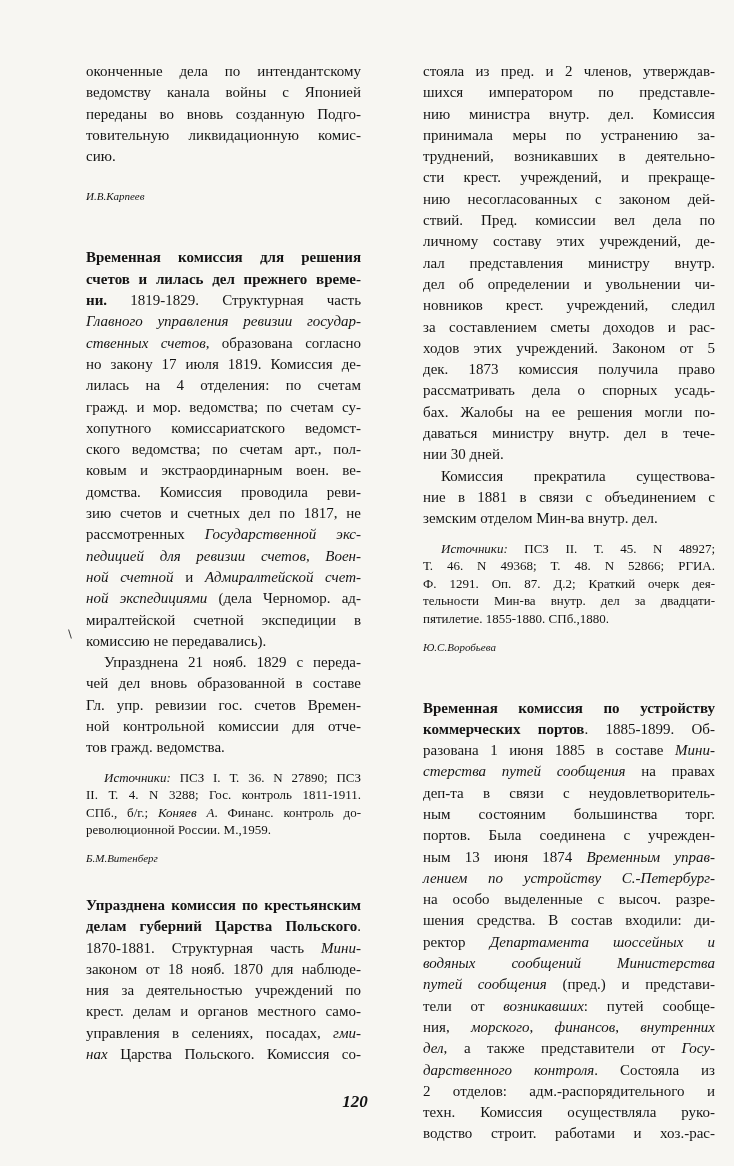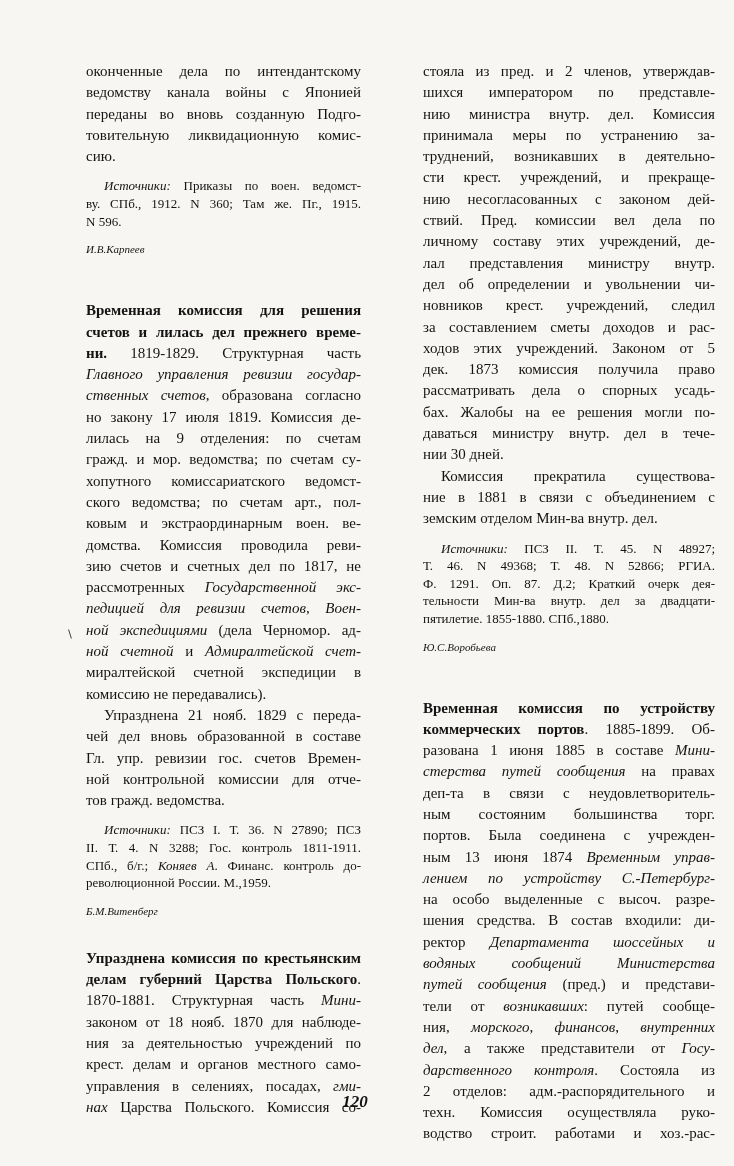--- a/index.html
+++ b/index.html
@@ -33,47 +33,42 @@
 <div class="col col-left">
 
   <div>
     <span class="ln">оконченные дела по интендантскому</span>
     <span class="ln">ведомству канала войны с Японией</span>
     <span class="ln">переданы во вновь созданную Подго-</span>
     <span class="ln">товительную ликвидационную комис-</span>
     <span class="ln last">сию.</span>
   </div>
   <div class="gap-s"></div>
-  <div class="src">
-    <span class="ln ind"><span class="i">Источники:</span> <span>Приказы по воен. ведомст-</span></span>
-    <span class="ln">ву. СПб., 1912. N 360; Там же. Пг., 1915.</span>
-    <span class="ln last">N 596.</span>
-  </div>
   <div class="gap-s"></div>
   <span class="sig">И.В.Карпеев</span>
   <div class="gap-l"></div>
 
   <div>
     <span class="ln b">Временная комиссия для решения</span>
     <span class="ln b">счетов и лилась дел прежнего време-</span>
     <span class="ln"><span class="b">ни.</span> <span>1819-1829. Структурная часть</span></span>
     <span class="ln i">Главного управления ревизии государ-</span>
     <span class="ln"><span class="i">ственных счетов</span><span>, образована согласно</span></span>
     <span class="ln">но закону 17 июля 1819. Комиссия де-</span>
-    <span class="ln">лилась на 9 отделения: по счетам</span>
+    <span class="ln">лилась на 4 отделения: по счетам</span>
     <span class="ln">гражд. и мор. ведомства; по счетам су-</span>
     <span class="ln">хопутного комиссариатского ведомст-</span>
     <span class="ln">ского ведомства; по счетам арт., пол-</span>
     <span class="ln">ковым и экстраординарным воен. ве-</span>
     <span class="ln">домства. Комиссия проводила реви-</span>
     <span class="ln">зию счетов и счетных дел по 1817, не</span>
     <span class="ln"><span>рассмотренных </span><span class="i">Государственной экс-</span></span>
     <span class="ln i">педицией для ревизии счетов, Воен-</span>
+    <span class="ln"><span class="i">ной счетной</span><span> и </span><span class="i">Адмиралтейской счет-</span></span>
     <span class="ln"><span class="i">ной экспедициями</span><span> (дела Черномор. ад-</span></span>
-    <span class="ln"><span class="i">ной счетной</span><span> и </span><span class="i">Адмиралтейской счет-</span></span>
     <span class="ln">миралтейской счетной экспедиции в</span>
     <span class="ln last">комиссию не передавались).</span>
     <span class="ln ind">Упразднена 21 нояб. 1829 с переда-</span>
     <span class="ln">чей дел вновь образованной в составе</span>
     <span class="ln">Гл. упр. ревизии гос. счетов Времен-</span>
     <span class="ln">ной контрольной комиссии для отче-</span>
     <span class="ln last">тов гражд. ведомства.</span>
     <div class="gap-s"></div>
     <div class="src">
       <span class="ln ind"><span class="i">Источники:</span> <span>ПСЗ I. Т. 36. N 27890; ПСЗ</span></span>

